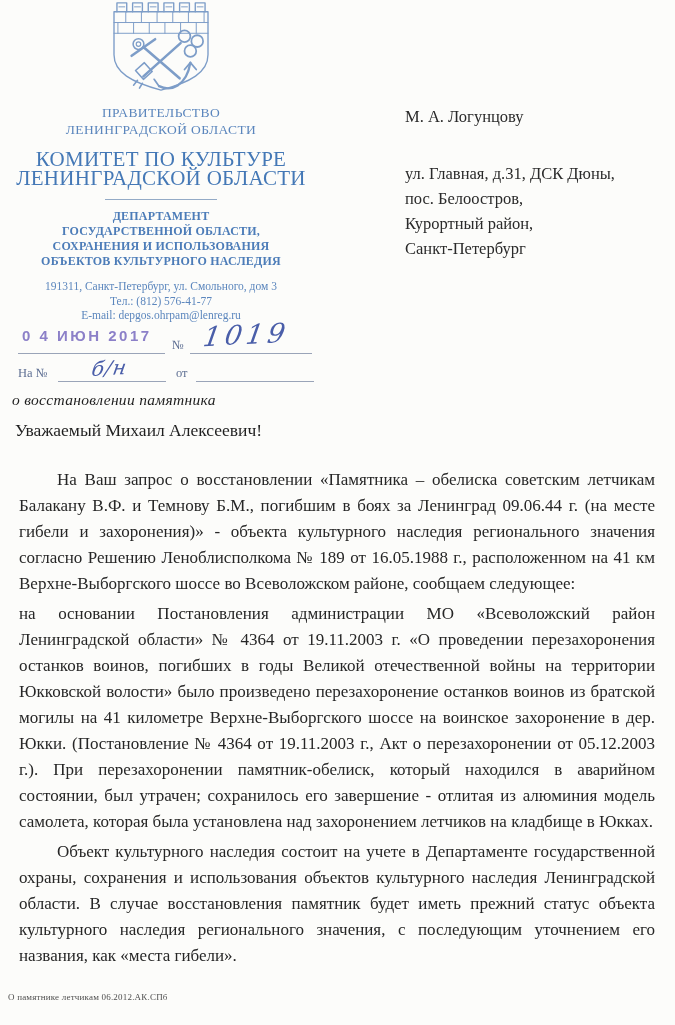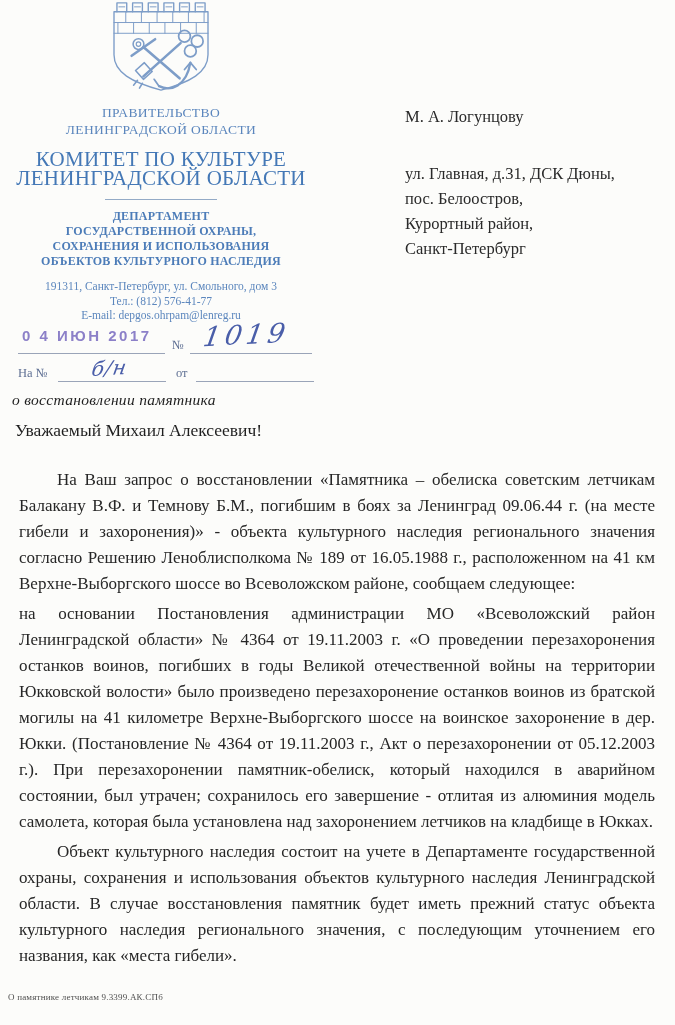--- a/index.html
+++ b/index.html
@@ -130,21 +130,21 @@
 
     <div class="committee-block">
       <div class="committee-line">КОМИТЕТ ПО КУЛЬТУРЕ</div>
       <div class="committee-line">ЛЕНИНГРАДСКОЙ ОБЛАСТИ</div>
     </div>
 
     <div class="divider"></div>
 
     <div>
       <div class="department-line">ДЕПАРТАМЕНТ</div>
-      <div class="department-line">ГОСУДАРСТВЕННОЙ ОХРАНЫ,</div>
+      <div class="department-line">ГОСУДАРСТВЕННОЙ ОБЛАСТИ,</div>
       <div class="department-line">СОХРАНЕНИЯ И ИСПОЛЬЗОВАНИЯ</div>
       <div class="department-line">ОБЪЕКТОВ КУЛЬТУРНОГО НАСЛЕДИЯ</div>
     </div>
 
     <div class="addr-block">
       <div class="addr-line">191311, Санкт-Петербург, ул. Смольного, дом 3</div>
       <div class="addr-line">Тел.: (812) 576-41-77</div>
       <div class="addr-line">E-mail: depgos.ohrpam@lenreg.ru</div>
     </div>
   </div>
@@ -175,15 +175,15 @@
     </div>
   </div>
 
   <div class="body-block">
     <div class="salutation">Уважаемый Михаил Алексеевич!</div>
     <p class="indent">На Ваш запрос о восстановлении «Памятника – обелиска советским летчикам Балакану В.Ф. и Темнову Б.М., погибшим в боях за Ленинград 09.06.44 г. (на месте гибели и захоронения)» - объекта культурного наследия регионального значения согласно Решению Леноблисполкома № 189 от 16.05.1988 г., расположенном на 41 км Верхне-Выборгского шоссе во Всеволожском районе, сообщаем следующее:</p>
     <p>на основании Постановления администрации МО «Всеволожский район Ленинградской области» № 4364 от 19.11.2003 г. «О проведении перезахоронения останков воинов, погибших в годы Великой отечественной войны на территории Юкковской волости» было произведено перезахоронение останков воинов из братской могилы на 41 километре Верхне-Выборгского шоссе на воинское захоронение в дер. Юкки. (Постановление № 4364 от 19.11.2003 г., Акт о перезахоронении от 05.12.2003 г.). При перезахоронении памятник-обелиск, который находился в аварийном состоянии, был утрачен; сохранилось его завершение - отлитая из алюминия модель самолета, которая была установлена над захоронением летчиков на кладбище в Юкках.</p>
     <p class="indent">Объект культурного наследия состоит на  учете в Департаменте государственной охраны, сохранения и использования объектов культурного наследия Ленинградской области. В случае восстановления памятник будет иметь прежний статус объекта культурного наследия регионального значения, с последующим уточнением его названия, как «места гибели».</p>
   </div>
 
-  <div class="doc-footer">О памятнике летчикам   9.3399.АК.СПб</div>
+  <div class="doc-footer">О памятнике летчикам   06.2012.АК.СПб</div>
 
 </div>
 
 </body></html>

